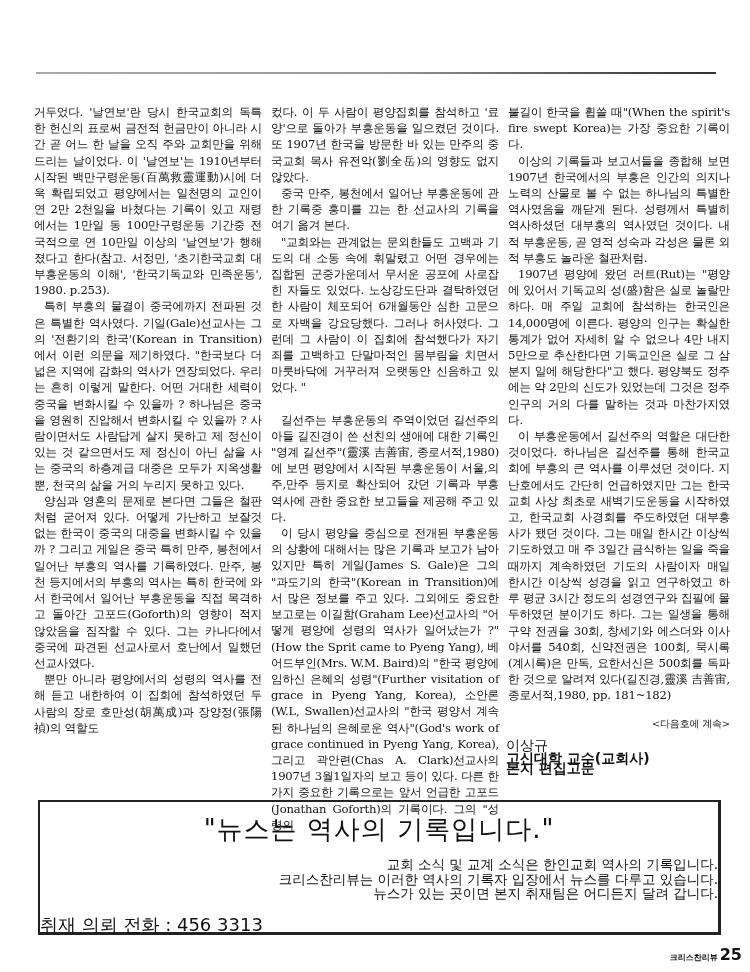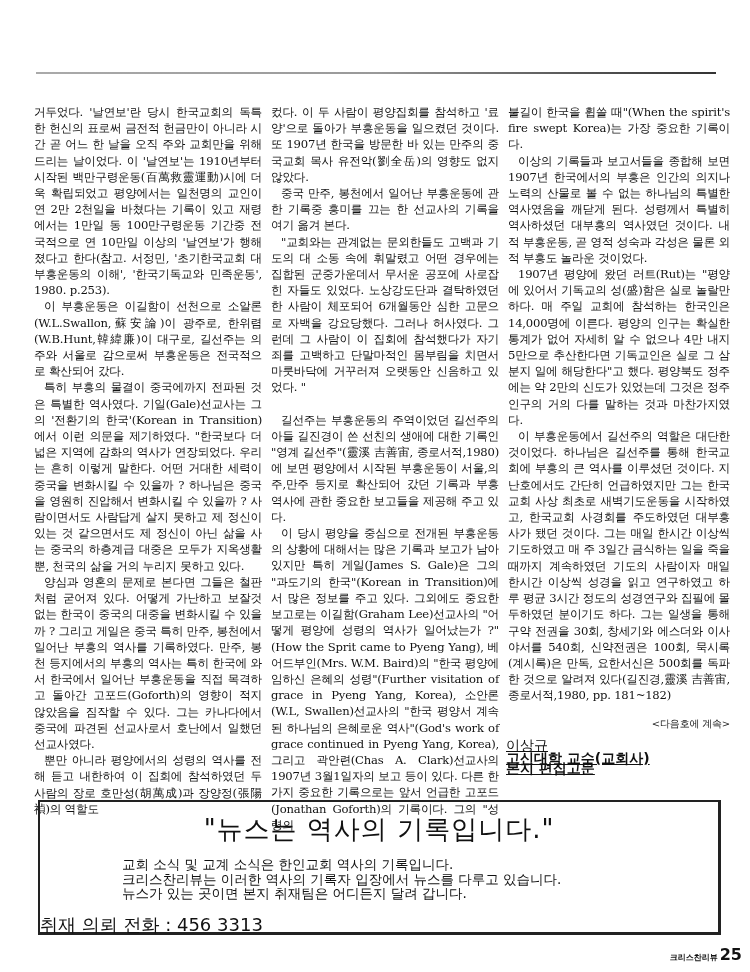--- a/index.html
+++ b/index.html
@@ -9,58 +9,57 @@
               background: linear-gradient(90deg, #aaa 0%, #999 50%, #555 80%, #333 100%); }
   .col { position: absolute; top: 104px; width: 228px; font-size: 11.6px;
          line-height: 16.2px; text-align: justify; letter-spacing: -0.2px; }
   .col p { margin: 0; text-indent: 10px; }
   .col p.noindent { text-indent: 0; }
   .col p.gap { margin-top: 16px; }
   #col1 { left: 34px; }
   #col2 { left: 271px; }
   #col3 { left: 508px; width: 222px; }
   .cont { text-align: right; font-size: 10px; margin-top: 12px; }
-  .byline { position: absolute; left: 506px; top: 738px; font-family: "DejaVu Sans", sans-serif; text-decoration: underline; }
+  .byline { position: absolute; left: 506px; top: 738px; font-family: "DejaVu Sans", sans-serif; }
   .byline .name { font-size: 14px; line-height: 15px; font-weight: normal; }
   .byline .role { font-size: 14px; line-height: 10px; font-weight: bold; }
   .ad { position: absolute; left: 38px; top: 800px; width: 683px; height: 135px;
         border: 2px solid #222; border-left-width: 2px; border-right-width: 3px; border-bottom-width: 3px;
         box-sizing: border-box; font-family: "DejaVu Sans", sans-serif; }
   .ad .headline { text-align: center; font-size: 26px; margin-top: 10px; letter-spacing: 1px; }
-  .ad .body { margin: 10px 0 0 82px; font-size: 13.5px; line-height: 14.5px; }
+  .ad .body { margin: 10px 0 0 82px; font-size: 13.5px; line-height: 14.5px; text-align: right; }
   .ad .phone { text-align: left; font-size: 18px; margin-top: 12px; }
   .footer { position: absolute; right: 8px; top: 945px; font-family: "DejaVu Sans", sans-serif;
             display: flex; align-items: baseline; gap: 2px; }
   .footer .mag { font-size: 8px; font-weight: bold; }
   .footer .pg { font-size: 16px; font-weight: bold; }
 </style>
 </head>
 <body>
 
 <div class="top-rule"></div>
 
 <div class="col" id="col1">
   <p class="noindent">거두었다. '날연보'란 당시 한국교회의 독특한 헌신의 표로써 금전적 헌금만이 아니라 시간 곧 어느 한 날을 오직 주와 교회만을 위해 드리는 날이었다. 이 '날연보'는 1910년부터 시작된 백만구령운동(百萬救靈運動)시에 더욱 확립되었고 평양에서는 일천명의 교인이 연 2만 2천일을 바쳤다는 기록이 있고 재령에서는 1만일 동 100만구령운동 기간중 전국적으로 연 10만일 이상의 '날연보'가 행해졌다고 한다(참고. 서정민, '초기한국교회 대부흥운동의 이해', '한국기독교와 민족운동', 1980. p.253).</p>
-  <p>이 부흥운동은 이길함이 선천으로 소알론(W.L.Swallon,蘇安論)이 광주로, 한위렴(W.B.Hunt,韓緯廉)이 대구로, 길선주는 의주와 서울로 감으로써 부흥운동은 전국적으로 확산되어 갔다.</p>
   <p>특히 부흥의 물결이 중국에까지 전파된 것은 특별한 역사였다. 기일(Gale)선교사는 그의 '전환기의 한국'(Korean in Transition)에서 이런 의문을 제기하였다. "한국보다 더 넓은 지역에 감화의 역사가 연장되었다. 우리는 흔히 이렇게 말한다. 어떤 거대한 세력이 중국을 변화시킬 수 있을까 ? 하나님은 중국을 영원히 진압해서 변화시킬 수 있을까 ? 사람이면서도 사람답게 살지 못하고 제 정신이 있는 것 같으면서도 제 정신이 아닌 삶을 사는 중국의 하층계급 대중은 모두가 지옥생활 뿐, 천국의 삶을 거의 누리지 못하고 있다.</p>
   <p>양심과 영혼의 문제로 본다면 그들은 철판처럼 굳어져 있다. 어떻게 가난하고 보잘것 없는 한국이 중국의 대중을 변화시킬 수 있을까 ? 그리고 게일은 중국 특히 만주, 봉천에서 일어난 부흥의 역사를 기록하였다. 만주, 봉천 등지에서의 부흥의 역사는 특히 한국에 와서 한국에서 일어난 부흥운동을 직접 목격하고 돌아간 고포드(Goforth)의 영향이 적지 않았음을 짐작할 수 있다. 그는 카나다에서 중국에 파견된 선교사로서 호난에서 일했던 선교사였다.</p>
   <p>뿐만 아니라 평양에서의 성령의 역사를 전해 듣고 내한하여 이 집회에 참석하였던 두 사람의 장로 호만성(胡萬成)과 장양정(張陽禎)의 역할도</p>
 </div>
 
 <div class="col" id="col2">
   <p class="noindent">컸다. 이 두 사람이 평양집회를 참석하고 '료양'으로 돌아가 부흥운동을 일으켰던 것이다. 또 1907년 한국을 방문한 바 있는 만주의 중국교회 목사 유전악(劉全岳)의 영향도 없지 않았다.</p>
   <p>중국 만주, 봉천에서 일어난 부흥운동에 관한 기록중 흥미를 끄는 한 선교사의 기록을 여기 옮겨 본다.</p>
   <p>"교회와는 관계없는 문외한들도 고백과 기도의 대 소동 속에 휘말렸고 어떤 경우에는 집합된 군중가운데서 무서운 공포에 사로잡힌 자들도 있었다. 노상강도단과 결탁하였던 한 사람이 체포되어 6개월동안 심한 고문으로 자백을 강요당했다. 그러나 허사였다. 그런데 그 사람이 이 집회에 참석했다가 자기 죄를 고백하고 단말마적인 몸부림을 치면서 마룻바닥에 거꾸러져 오랫동안 신음하고 있었다. "</p>
   <p class="gap">길선주는 부흥운동의 주역이었던 길선주의 아들 길진경이 쓴 선친의 생애에 대한 기록인 "영계 길선주"(靈溪 吉善宙, 종로서적,1980)에 보면 평양에서 시작된 부흥운동이 서울,의주,만주 등지로 확산되어 갔던 기록과 부흥 역사에 관한 중요한 보고들을 제공해 주고 있다.</p>
   <p>이 당시 평양을 중심으로 전개된 부흥운동의 상황에 대해서는 많은 기록과 보고가 남아 있지만 특히 게일(James S. Gale)은 그의 "과도기의 한국"(Korean in Transition)에서 많은 정보를 주고 있다. 그외에도 중요한 보고로는 이길함(Graham Lee)선교사의 "어떻게 평양에 성령의 역사가 일어났는가 ?"(How the Sprit came to Pyeng Yang), 베어드부인(Mrs. W.M. Baird)의 "한국 평양에 임하신 은혜의 성령"(Further visitation of grace in Pyeng Yang, Korea), 소안론(W.L, Swallen)선교사의 "한국 평양서 계속된 하나님의 은혜로운 역사"(God's work of grace continued in Pyeng Yang, Korea), 그리고 곽안련(Chas A. Clark)선교사의 1907년 3월1일자의 보고 등이 있다. 다른 한가지 중요한 기록으로는 앞서 언급한 고포드(Jonathan Goforth)의 기록이다. 그의 "성령의</p>
 </div>
 
 <div class="col" id="col3">
   <p class="noindent">불길이 한국을 휩쓸 때"(When the spirit's fire swept Korea)는 가장 중요한 기록이다.</p>
-  <p>이상의 기록들과 보고서들을 종합해 보면 1907년 한국에서의 부흥은 인간의 의지나 노력의 산물로 볼 수 없는 하나님의 특별한 역사였음을 깨닫게 된다. 성령께서 특별히 역사하셨던 대부흥의 역사였던 것이다. 내적 부흥운동, 곧 영적 성숙과 각성은 물론 외적 부흥도 놀라운 것이었다.</p>
+  <p>이상의 기록들과 보고서들을 종합해 보면 1907년 한국에서의 부흥은 인간의 의지나 노력의 산물로 볼 수 없는 하나님의 특별한 역사였음을 깨닫게 된다. 성령께서 특별히 역사하셨던 대부흥의 역사였던 것이다. 내적 부흥운동, 곧 영적 성숙과 각성은 물론 외적 부흥도 놀라운 철판처럼.</p>
   <p>1907년 평양에 왔던 러트(Rut)는 "평양에 있어서 기독교의 성(盛)함은 실로 놀랄만하다. 매 주일 교회에 참석하는 한국인은 14,000명에 이른다. 평양의 인구는 확실한 통계가 없어 자세히 알 수 없으나 4만 내지 5만으로 추산한다면 기독교인은 실로 그 삼분지 일에 해당한다"고 했다. 평양북도 정주에는 약 2만의 신도가 있었는데 그것은 정주 인구의 거의 다를 말하는 것과 마찬가지였다.</p>
   <p>이 부흥운동에서 길선주의 역할은 대단한 것이었다. 하나님은 길선주를 통해 한국교회에 부흥의 큰 역사를 이루셨던 것이다. 지난호에서도 간단히 언급하였지만 그는 한국교회 사상 최초로 새벽기도운동을 시작하였고, 한국교회 사경회를 주도하였던 대부흥사가 됐던 것이다. 그는 매일 한시간 이상씩 기도하였고 매 주 3일간 금식하는 일을 죽을 때까지 계속하였던 기도의 사람이자 매일 한시간 이상씩 성경을 읽고 연구하였고 하루 평균 3시간 정도의 성경연구와 집필에 몰두하였던 분이기도 하다. 그는 일생을 통해 구약 전권을 30회, 창세기와 에스더와 이사야서를 540회, 신약전권은 100회, 묵시록(계시록)은 만독, 요한서신은 500회를 독파한 것으로 알려져 있다(길진경,靈溪 吉善宙, 종로서적,1980, pp. 181~182)</p>
   <div class="cont">&lt;다음호에 계속&gt;</div>
 </div>
 
 <div class="byline">
   <div class="name">이상규</div>
   <div class="role">고신대학 교수(교회사)</div>
   <div class="role">본지 편집고문</div>
 </div>

